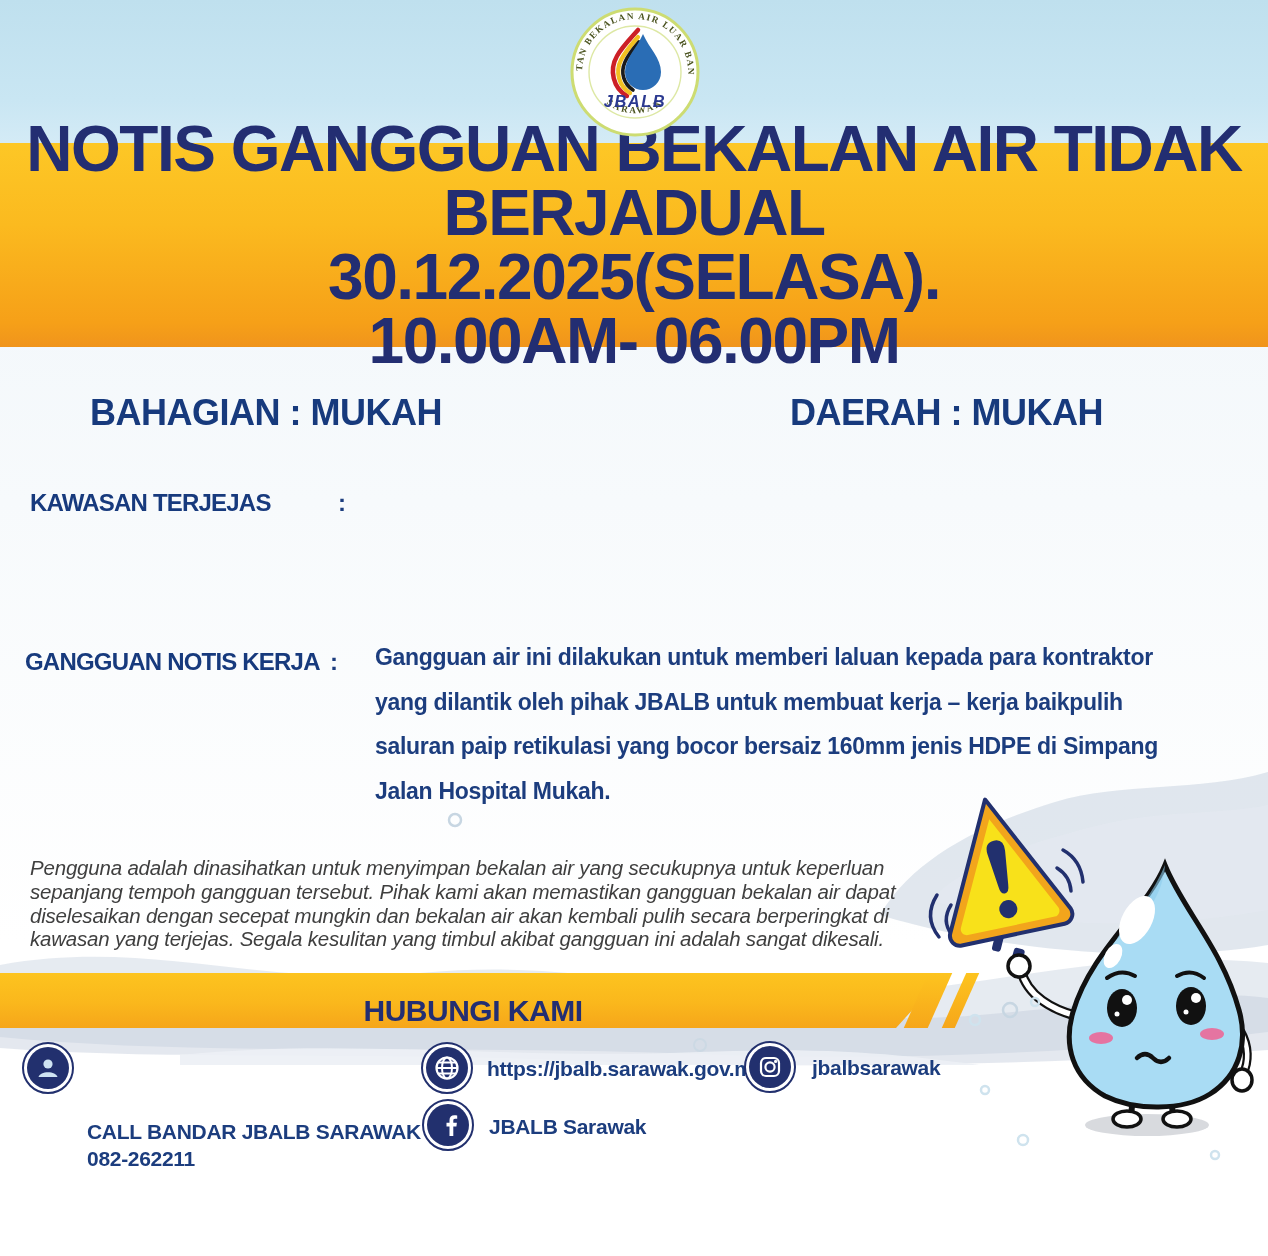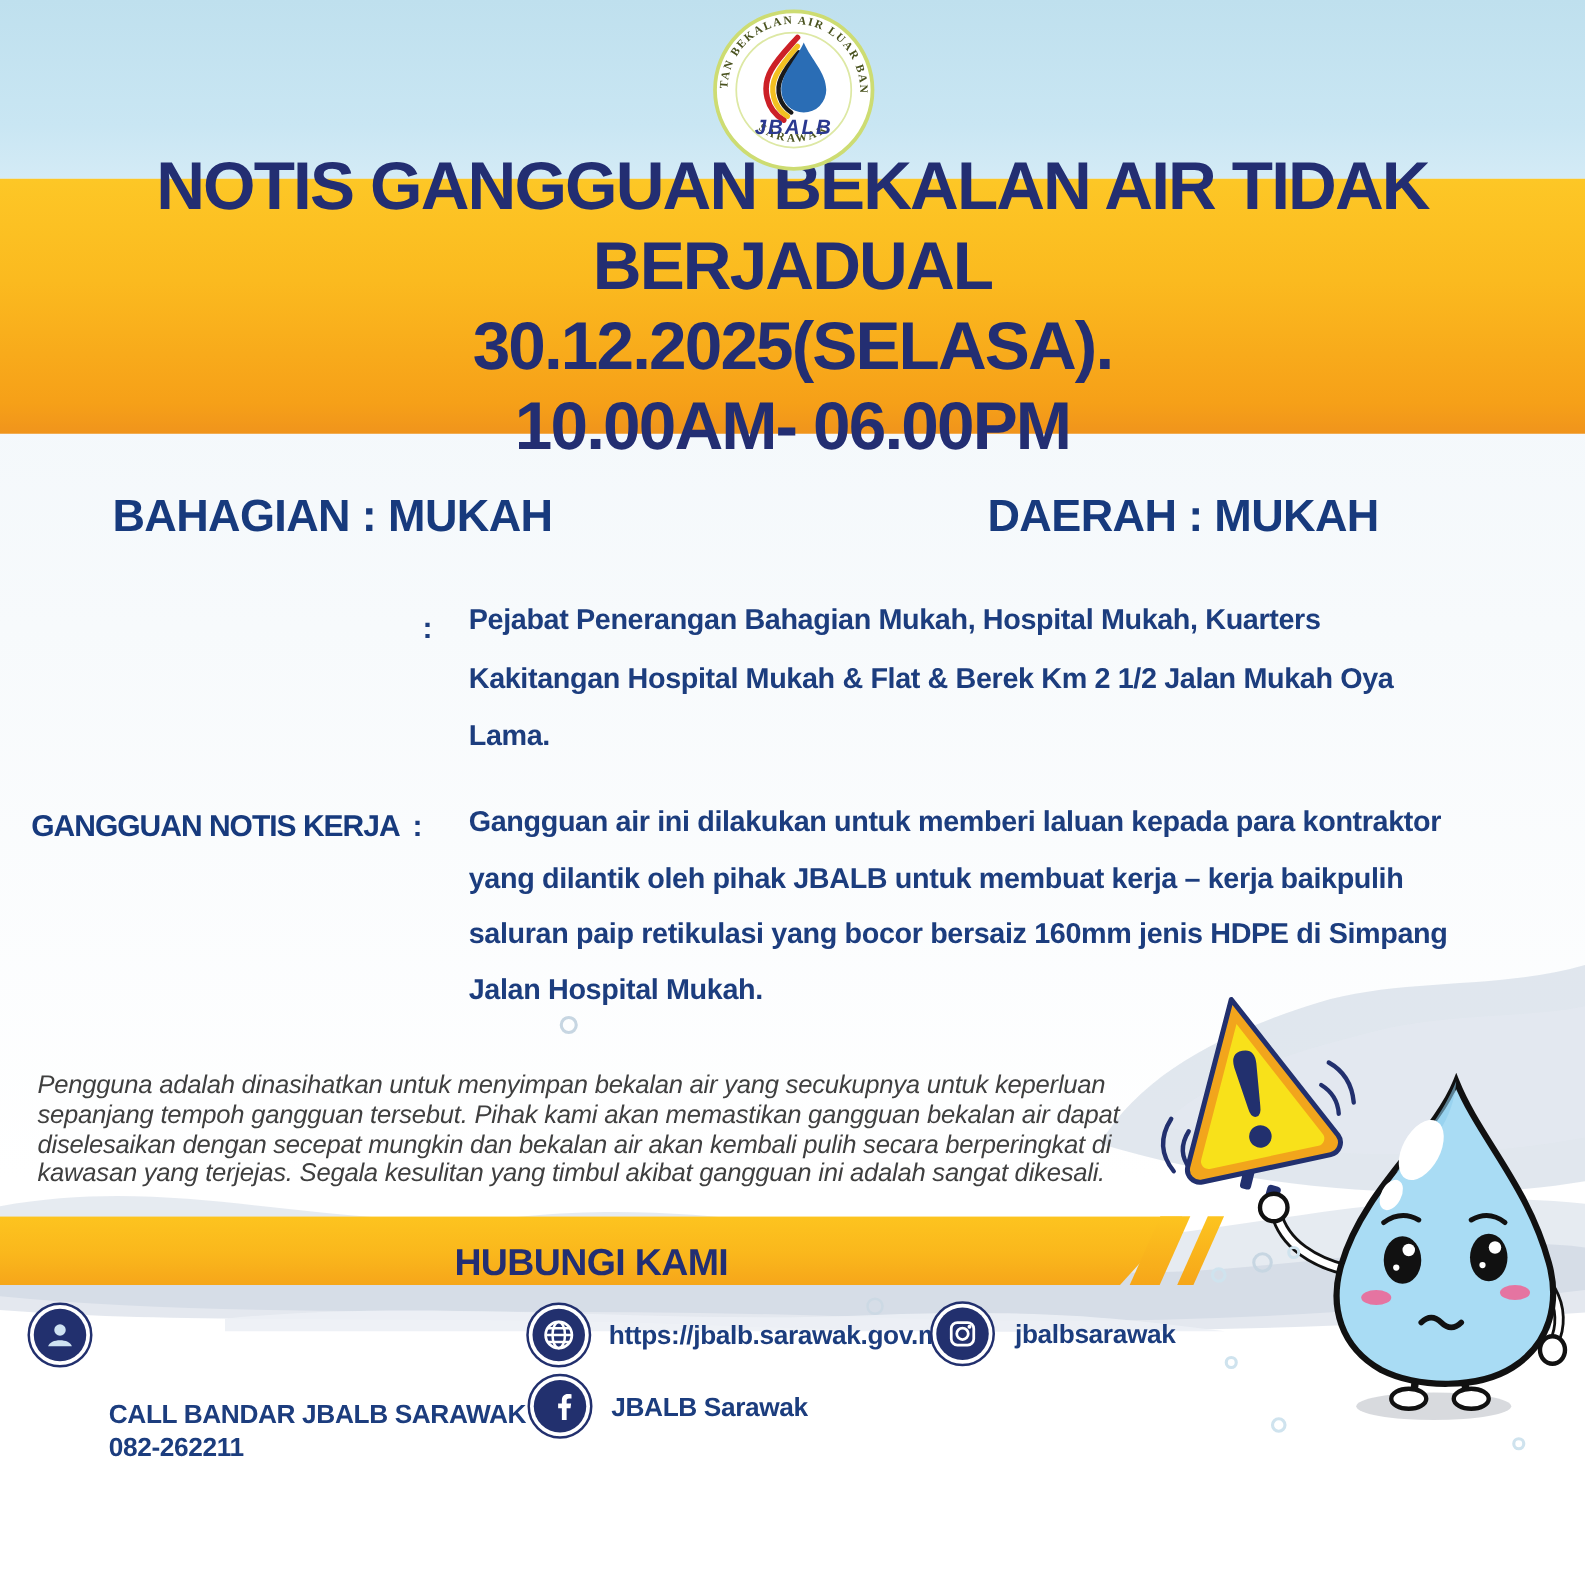--- a/index.html
+++ b/index.html
@@ -10,21 +10,21 @@
   }
   .top-band{position:absolute;left:0;top:0;width:1268px;height:143px;
     background:linear-gradient(180deg,#bfe0ee 0%,#c9e6f3 70%,#d4ebf6 100%);}
   .logo-wrap{position:absolute;left:569px;top:6px;width:132px;height:132px;z-index:6;}
   .title-banner{
     position:absolute;left:0;top:143px;width:1268px;height:204px;z-index:5;
     background:linear-gradient(180deg,#fdc726 0%,#fbba1f 40%,#f6a018 88%,#f0941c 100%);
     display:flex;flex-direction:column;justify-content:center;align-items:center;
     color:#232e72;font-weight:bold;text-align:center;
   }
-  .title-line{font-size:54px;line-height:64px;letter-spacing:-1.5px;}
+  .title-line{font-size:64px;line-height:64px;letter-spacing:-1.5px;}
   .region-label{position:absolute;top:392px;color:#173a7d;font-size:36px;font-weight:bold;letter-spacing:-0.5px;}
   .bahagian{left:90px;} .daerah{left:790px;}
   .sec-label{position:absolute;color:#173a7d;font-size:24px;font-weight:bold;letter-spacing:-0.8px;}
   .sec-colon{position:absolute;color:#1c3d7e;font-size:24px;font-weight:bold;}
   .sec-text{position:absolute;color:#1c3d7e;font-size:23px;font-weight:bold;
     letter-spacing:-0.3px;line-height:46.5px;}
   .kawasan-label{left:30px;top:489px;}
   .kawasan-colon{left:338px;top:489px;}
   .kawasan-text{left:375px;top:472px;width:800px;}
   .huraian-label{left:25px;top:648px;}
@@ -93,22 +93,22 @@
 
   <div class="title-banner">
     <div class="title-line">NOTIS GANGGUAN BEKALAN AIR TIDAK BERJADUAL</div>
     <div class="title-line">30.12.2025(SELASA).</div>
     <div class="title-line">10.00AM- 06.00PM</div>
   </div>
 
   <div class="region-label bahagian">BAHAGIAN : MUKAH</div>
   <div class="region-label daerah">DAERAH : MUKAH</div>
 
+  <div class="sec-label kawasan-label">KAWASAN TERJEJAS</div>
   <div class="sec-colon kawasan-colon">:</div>
-  <div class="sec-text kawasan-text">Pejabat Penerangan Bahagian Mukah, Hospital Mukah, Kuarters Kakitangan Hospital Mukah &amp; Flat &amp; Berek Km 2 1/2 Jalan Mukah Oya Lama.</div>
 
   <div class="sec-label huraian-label">GANGGUAN NOTIS KERJA</div>
   <div class="sec-colon huraian-colon">:</div>
   <div class="sec-text huraian-text">Gangguan air ini dilakukan untuk memberi laluan kepada para kontraktor yang dilantik oleh pihak JBALB untuk membuat kerja – kerja baikpulih saluran paip retikulasi yang bocor bersaiz 160mm jenis HDPE di Simpang Jalan Hospital Mukah.</div>
 
   <svg class="splash" viewBox="0 0 1268 320">
     <path d="M880,155 C915,95 990,62 1055,42 C1120,22 1200,32 1268,12 L1268,185 C1150,205 995,190 880,155 Z" fill="#c9d3e0" opacity="0.55"></path>
     <path d="M930,140 C970,100 1040,80 1100,65 C1160,50 1220,55 1268,45 L1268,150 C1160,170 1020,168 930,140 Z" fill="#e3e9f0" opacity="0.8"></path>
     <path d="M0,205 C150,178 260,228 420,213 C600,196 700,248 880,233 C1020,221 1120,188 1268,203 L1268,272 C1100,292 900,302 700,294 C450,284 200,297 0,277 Z" fill="#d6dde8" opacity="0.6"></path>
     <path d="M0,235 C180,218 330,255 520,245 C700,236 820,268 980,255 C1100,245 1200,228 1268,238 L1268,290 C1050,305 800,310 560,300 C350,292 150,300 0,288 Z" fill="#c3cddc" opacity="0.45"></path>

